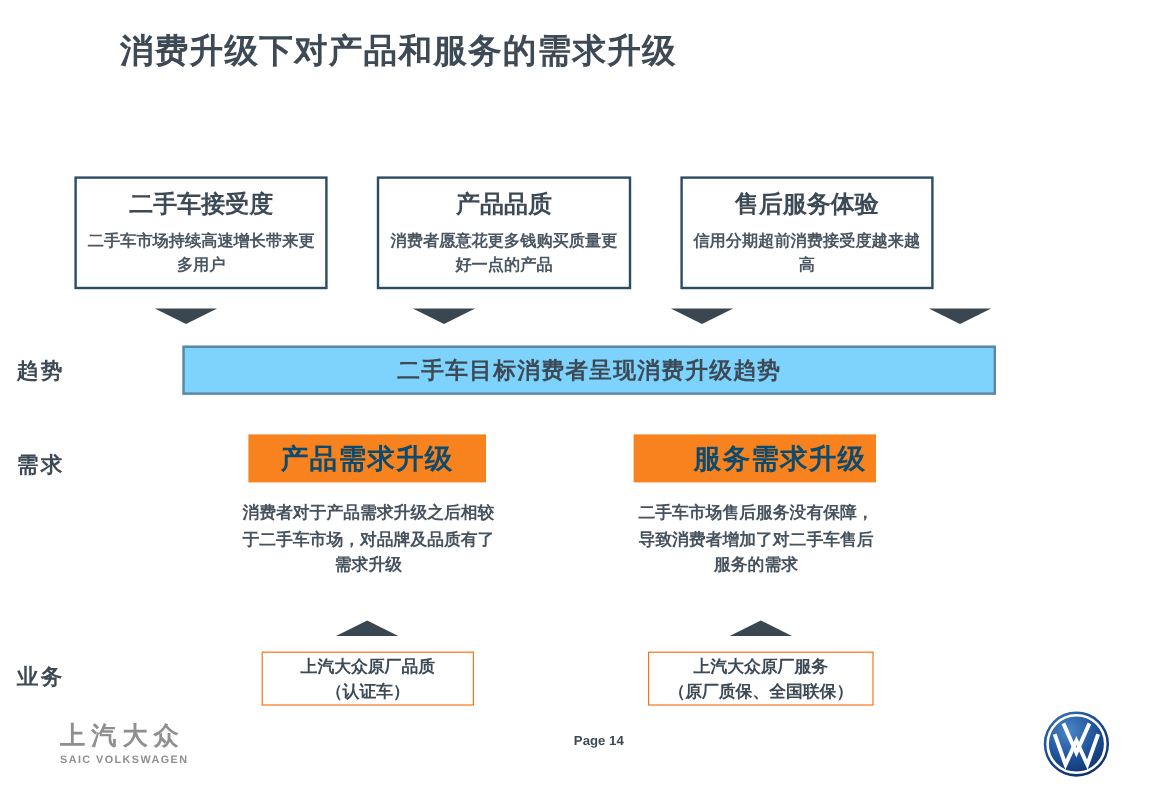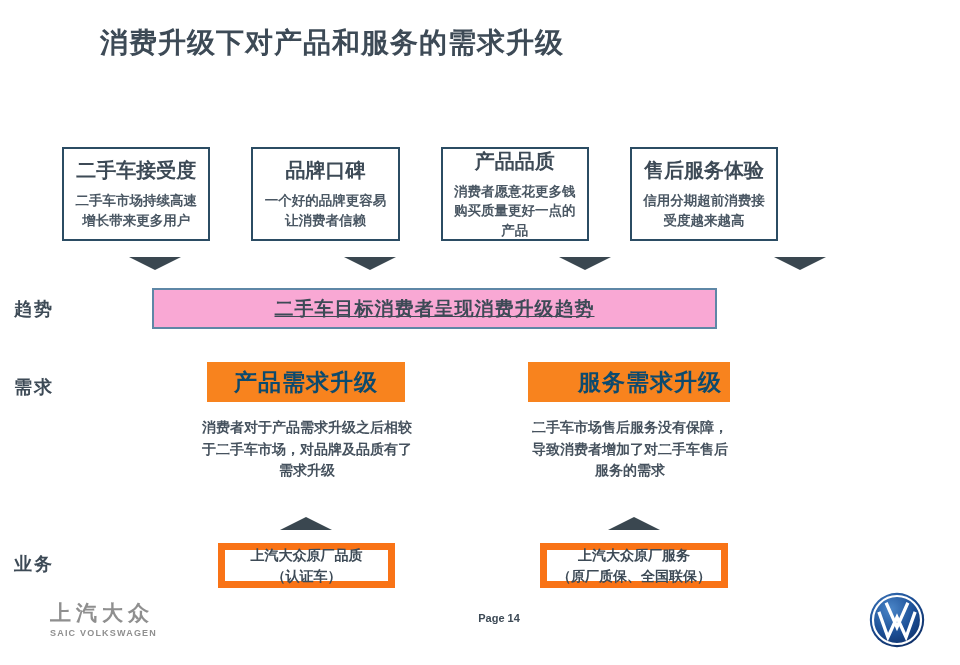--- a/index.html
+++ b/index.html
@@ -41,42 +41,42 @@
     border-bottom:13px solid #3A4750;
   }
   
   .row-label {
     position:absolute; left:14px; font-size:18px; font-weight:bold; color:#3D4A56;
     letter-spacing:2px;
     text-align:right;
   }
   
   .trend-bar {
-    position:absolute; left:152px; top:288px; width:565px; height:41px;
-    border:2px solid #5E87A6; background:#f9a8d4;
+    position:absolute; left:152px; top:288px; width:678px; height:41px;
+    border:2px solid #5E87A6; background:#7dd3fc;
     display:flex; align-items:center; justify-content:center;
-    font-size:19px; font-weight:bold; color:#3D4A56; letter-spacing:1px;text-decoration:underline;
+    font-size:19px; font-weight:bold; color:#3D4A56; letter-spacing:1px;
   }
   
   .demand-box {
     position:absolute; top:362px; height:40px; background:#F8831E;
     display:flex; align-items:center; justify-content:center;
     color:#0c4a6e; font-size:23px; font-weight:bold; letter-spacing:1px;
   }
   .demand-box.left  { left:207px; width:198px; }
   .demand-box.right { left:528px; width:202px;padding-left:42px; }
   .demand-body {
     position:absolute; top:417px; font-size:14px; font-weight:600; color:#46525E;
     line-height:1.55; text-align:center;
   }
   .demand-body.left  { left:198px; width:218px; }
   .demand-body.right { left:526px; width:208px; }
   
   .biz-box {
-    position:absolute; top:543px; height:45px; border:7px solid #f97316; background:#fff;
+    position:absolute; top:543px; height:45px; border:1px solid #f97316; background:#fff;
     display:flex; flex-direction:column; align-items:center; justify-content:center;
     font-size:14px; font-weight:600; color:#3D4A56; line-height:1.5; text-align:center;
   }
   .biz-box.left  { left:218px; width:177px; }
   .biz-box.right { left:540px; width:188px; }
   
   .brand { position:absolute; left:50px; top:599px; color:#8F8F8F; }
   .brand .cn { font-size:21px; font-weight:bold; letter-spacing:5px; }
   .brand .en { font-size:9px; font-weight:bold; letter-spacing:1.2px; margin-top:1px; }
   .page-label {
@@ -89,24 +89,20 @@
 <body>
 
 <div class="slide">
 
   <div class="title">消费升级下对产品和服务的需求升级</div>
 
   <div class="top-row">
     <div class="top-box">
       <h3>二手车接受度</h3>
       <p>二手车市场持续高速增长带来更多用户</p>
-    </div>
-    <div class="top-box">
-      <h3>品牌口碑</h3>
-      <p>一个好的品牌更容易让消费者信赖</p>
     </div>
     <div class="top-box">
       <h3>产品品质</h3>
       <p>消费者愿意花更多钱购买质量更好一点的产品</p>
     </div>
     <div class="top-box">
       <h3>售后服务体验</h3>
       <p>信用分期超前消费接受度越来越高</p>
     </div>
   </div>

